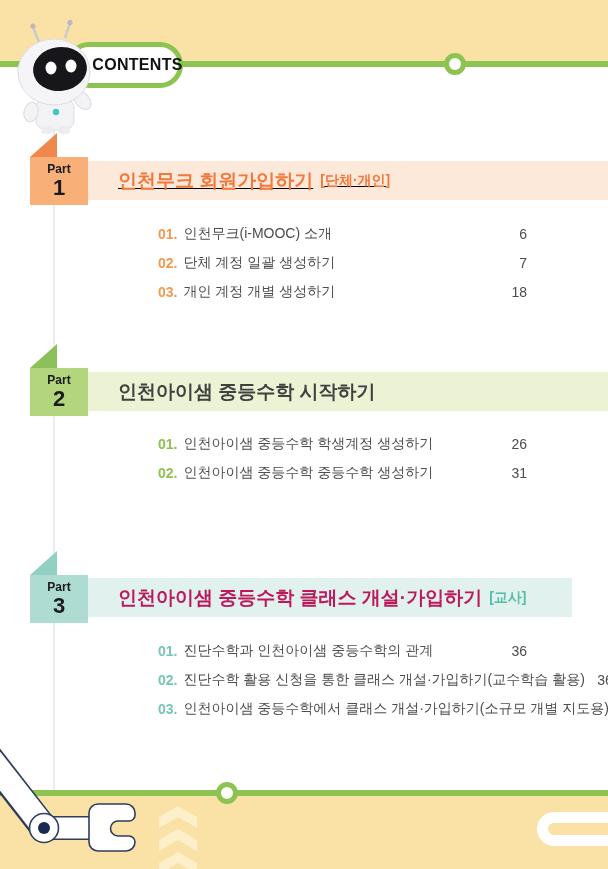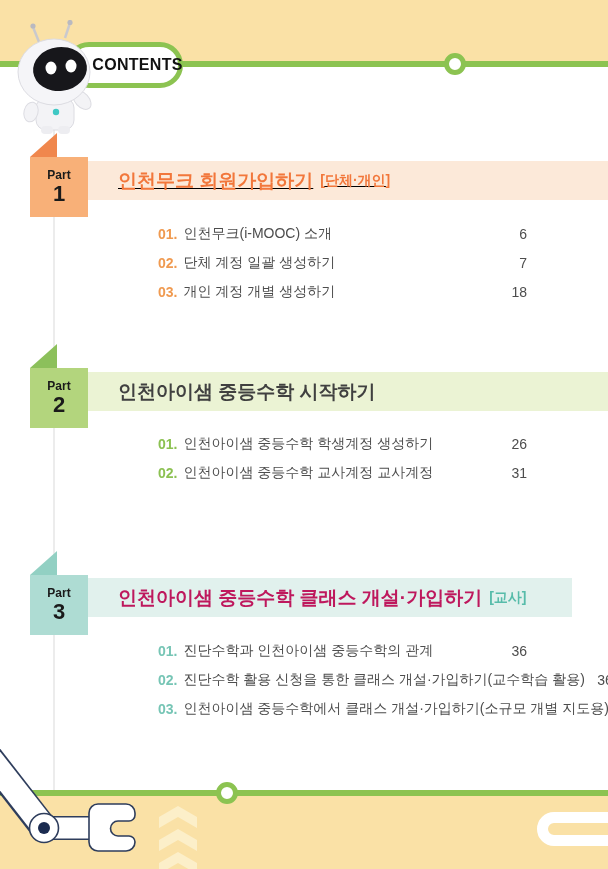--- a/index.html
+++ b/index.html
@@ -37,21 +37,21 @@
   .contents-pill span { font-size:16px; font-weight:700; color:#111111; letter-spacing:0.3px; }
 
   .robot-top { position:absolute; left:8px; top:20px; width:100px; height:116px; z-index:5; }
 
   
   .fold {
     position:absolute; left:30px; width:27px; height:24px;
     clip-path:polygon(0 100%, 100% 100%, 100% 0); z-index:2;
   }
   .pbox {
-    position:absolute; left:30px; width:58px; height:60px; z-index:2;
+    position:absolute; left:30px; width:58px; height:48px; z-index:2;
     display:flex; flex-direction:column; align-items:center; justify-content:center;
   }
   .pbox .plabel { font-size:12px; font-weight:700; color:#1A1A1A; line-height:1.1; }
   .pbox .pnum   { font-size:22px; font-weight:700; color:#1A1A1A; line-height:1.05; }
   .pbar {
     position:absolute; left:88px; height:39px; z-index:1;
     display:flex; align-items:center; padding-left:30px;
   }
   .pbar-full { width:520px; }
   .pbar-short { width:484px; }
@@ -152,21 +152,21 @@
     <span class="ptitle" style="color: #404040;">인천아이샘 중등수학 시작하기</span>
   </div>
   <div class="items items-2">
     <div class="row">
       <span class="inum" style="color: rgb(140, 193, 82);">01.</span>
       <span class="itext">인천아이샘 중등수학 학생계정 생성하기</span>
       <span class="ipage">26</span>
     </div>
     <div class="row">
       <span class="inum" style="color: rgb(140, 193, 82);">02.</span>
-      <span class="itext">인천아이샘 중등수학 교사계정 교사계정</span>
+      <span class="itext">인천아이샘 중등수학 중등수학 생성하기</span>
       <span class="ipage">31</span>
     </div>
   </div>
 
   <div class="fold fold-3" style="background: rgb(146, 208, 195);"></div>
   <div class="pbox pbox-3" style="background: rgb(174, 220, 211);">
     <span class="plabel">Part</span>
     <span class="pnum">3</span>
   </div>
   <div class="pbar pbar-short pbar-3" style="background: rgb(225, 241, 237);">

